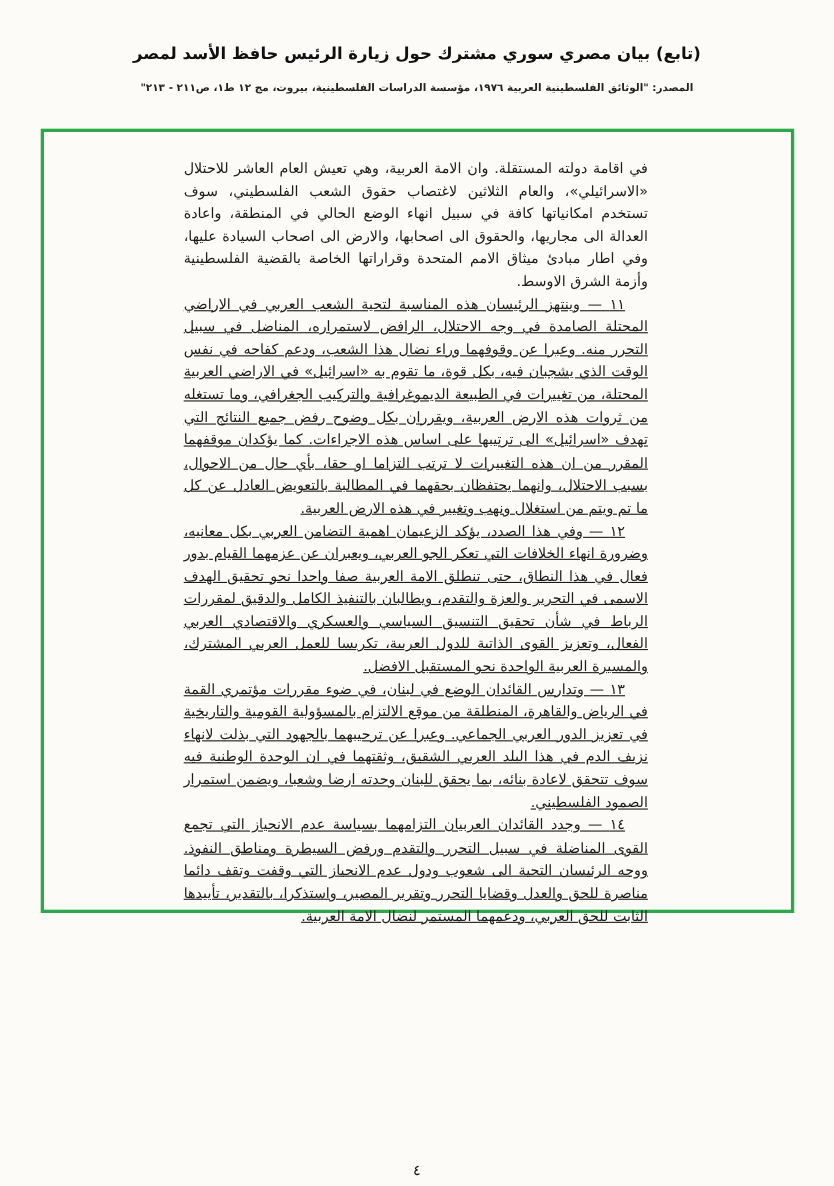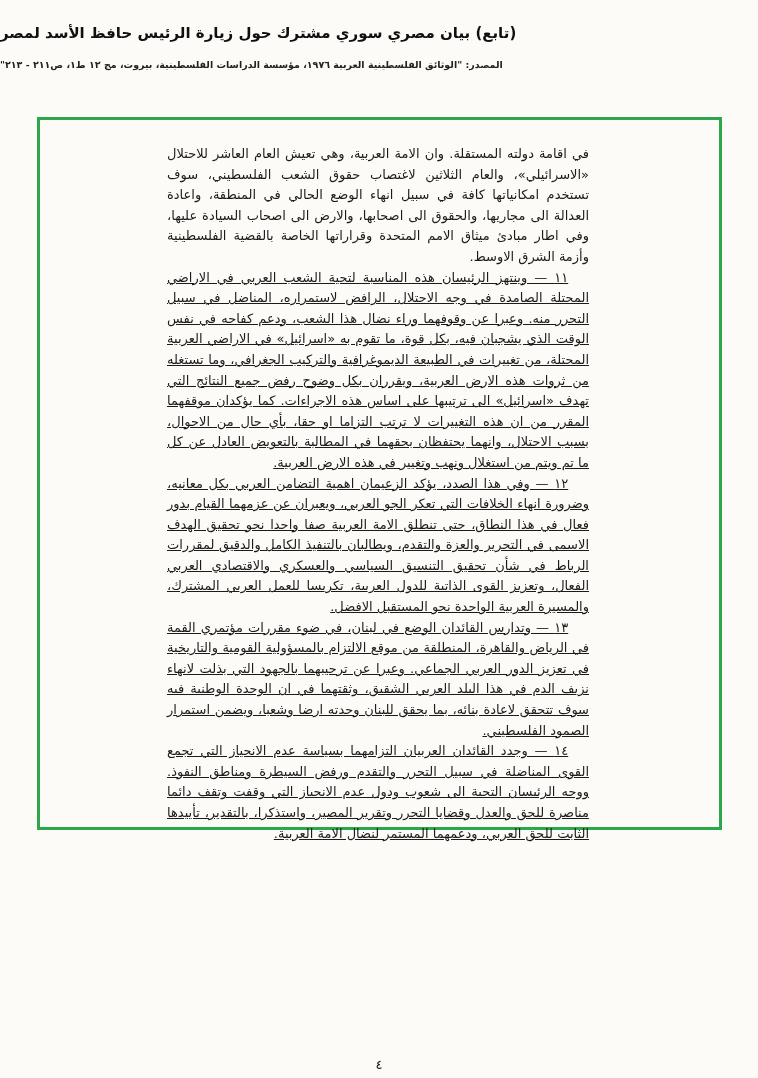--- a/index.html
+++ b/index.html
@@ -6,22 +6,22 @@
   html, body { width: 758px; height: 1078px; }
   body {
     position: relative;
     background: #fcfbf7;
     font-family: "DejaVu Sans", sans-serif;
     color: #1b1b1b;
     overflow: hidden;
   }
   .doc-header {
     position: absolute;
-    top: 24px; left: 0; right: 0;
-    text-align: left;
+    top: 40px; left: 0; right: 0;
+    text-align: center;
     direction: rtl;
   }
   .doc-title {
     font-size: 15px;
     font-weight: bold;
     color: #101010;
     letter-spacing: 0;
   }
   .doc-source {
     margin-top: 17px;

